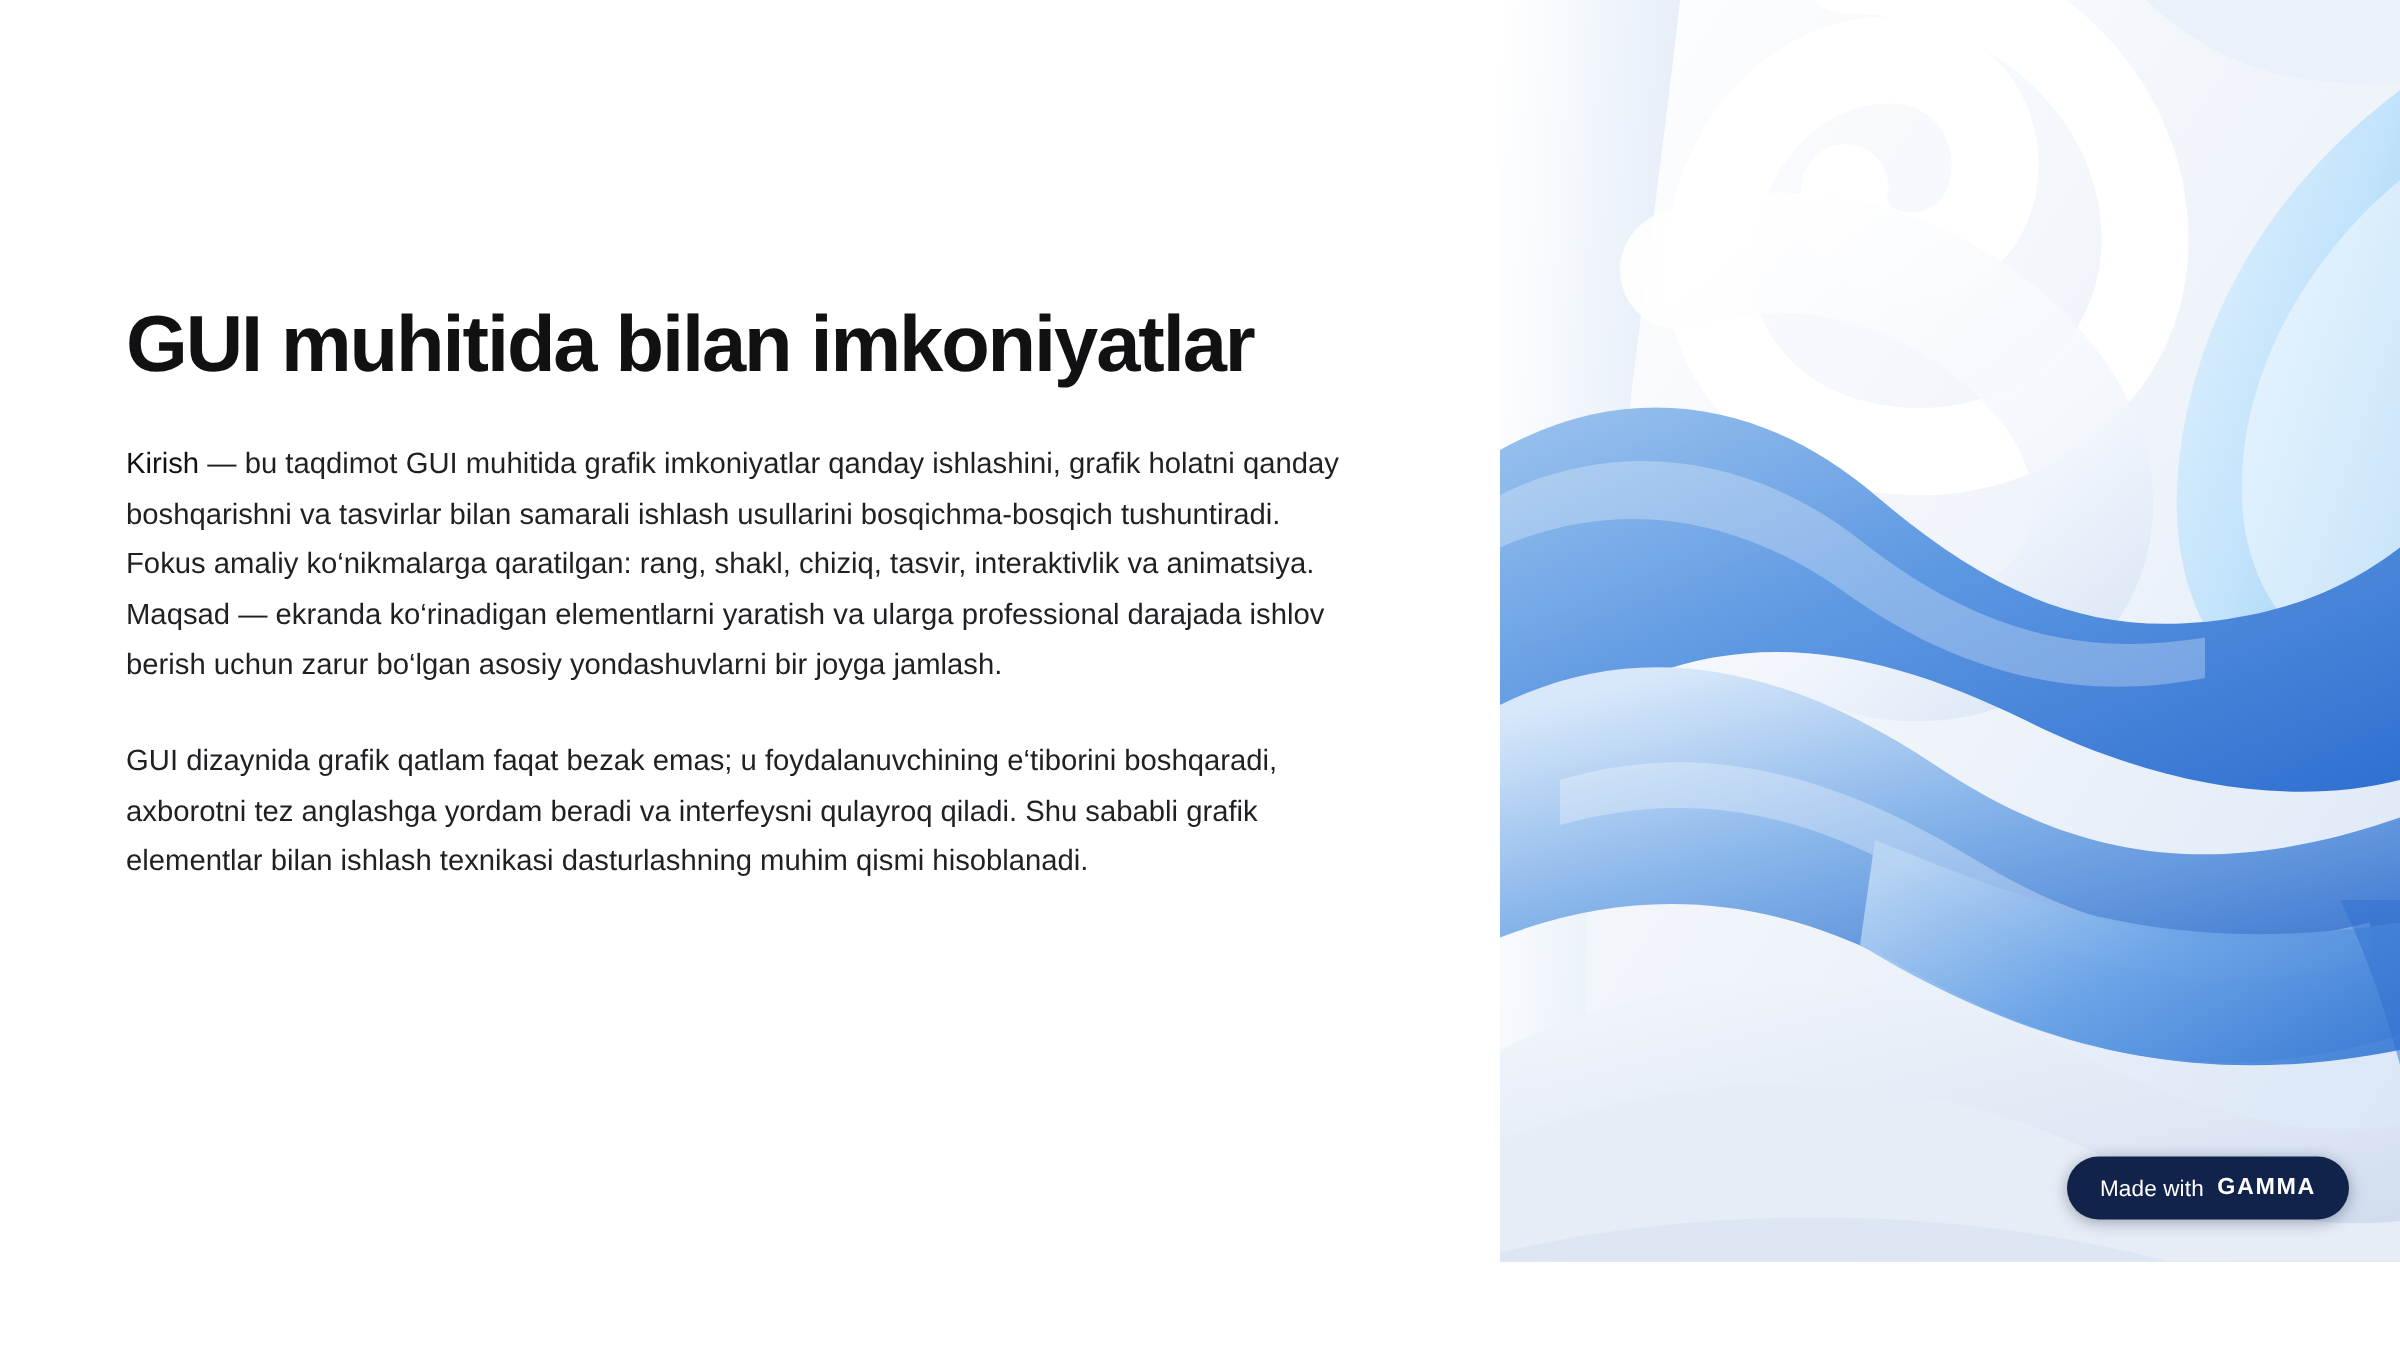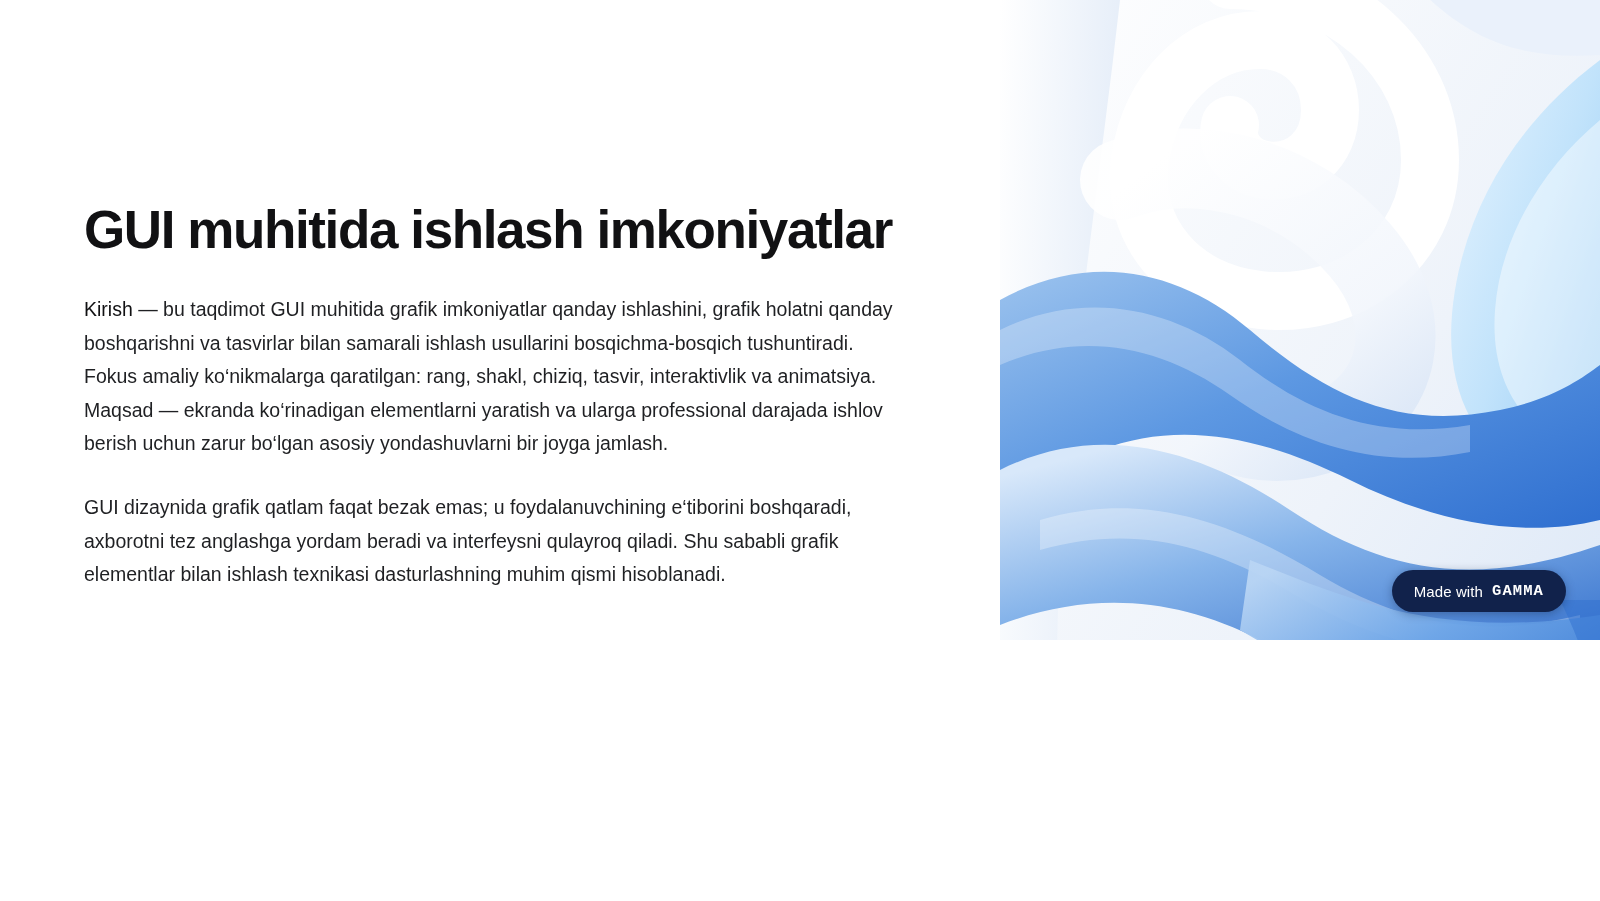--- a/index.html
+++ b/index.html
@@ -49,21 +49,21 @@
     margin-bottom: 30px;
   }
   .lead {
     font-weight: 400;
     color: #111113;
   }
   
   .art {
     position: relative;
     width: 600px;
-    height: 640px;
+    height: 841px;
     overflow: hidden;
     background: #cfe0f4;
   }
   .art svg {
     display: block;
     width: 600px;
     height: 901px;
   }
   
   .badge {
@@ -80,31 +80,31 @@
     color: #ffffff;
     font-size: 15px;
     letter-spacing: 0.1px;
     box-shadow: 0 2px 10px rgba(10,25,60,0.35);
     white-space: nowrap;
   }
   .badge .brand {
     font-weight: 700;
     letter-spacing: 1.1px;
     font-size: 15.5px;
-    font-family: Liberation Mono, monospace;
+    font-family: Liberation Sans, sans-serif;
     text-align: center;
   }
 </style>
 </head>
 <body>
 
 <div class="slide">
 
   <div class="content">
-    <h1 class="title">GUI muhitida ishlash imkoniyatlar</h1>
+    <h1 class="title">GUI muhitida bilan imkoniyatlar</h1>
 
     <p class="para first"><span class="lead">Kirish</span><span> — bu taqdimot GUI muhitida grafik imkoniyatlar qanday ishlashini, grafik holatni qanday boshqarishni va tasvirlar bilan samarali ishlash usullarini bosqichma-bosqich tushuntiradi. Fokus amaliy ko‘nikmalarga qaratilgan: rang, shakl, chiziq, tasvir, interaktivlik va animatsiya. Maqsad — ekranda ko‘rinadigan elementlarni yaratish va ularga professional darajada ishlov berish uchun zarur bo‘lgan asosiy yondashuvlarni bir joyga jamlash.</span></p>
 
     <p class="para"><span>GUI dizaynida grafik qatlam faqat bezak emas; u foydalanuvchining e‘tiborini boshqaradi, axborotni tez anglashga yordam beradi va interfeysni qulayroq qiladi. Shu sababli grafik elementlar bilan ishlash texnikasi dasturlashning muhim qismi hisoblanadi.</span></p>
   </div>
 
   <div class="art">
     <svg viewBox="0 0 600 901" preserveAspectRatio="none">
       <defs>
         <linearGradient id="gTop" x1="0" y1="0" x2="1" y2="1">

